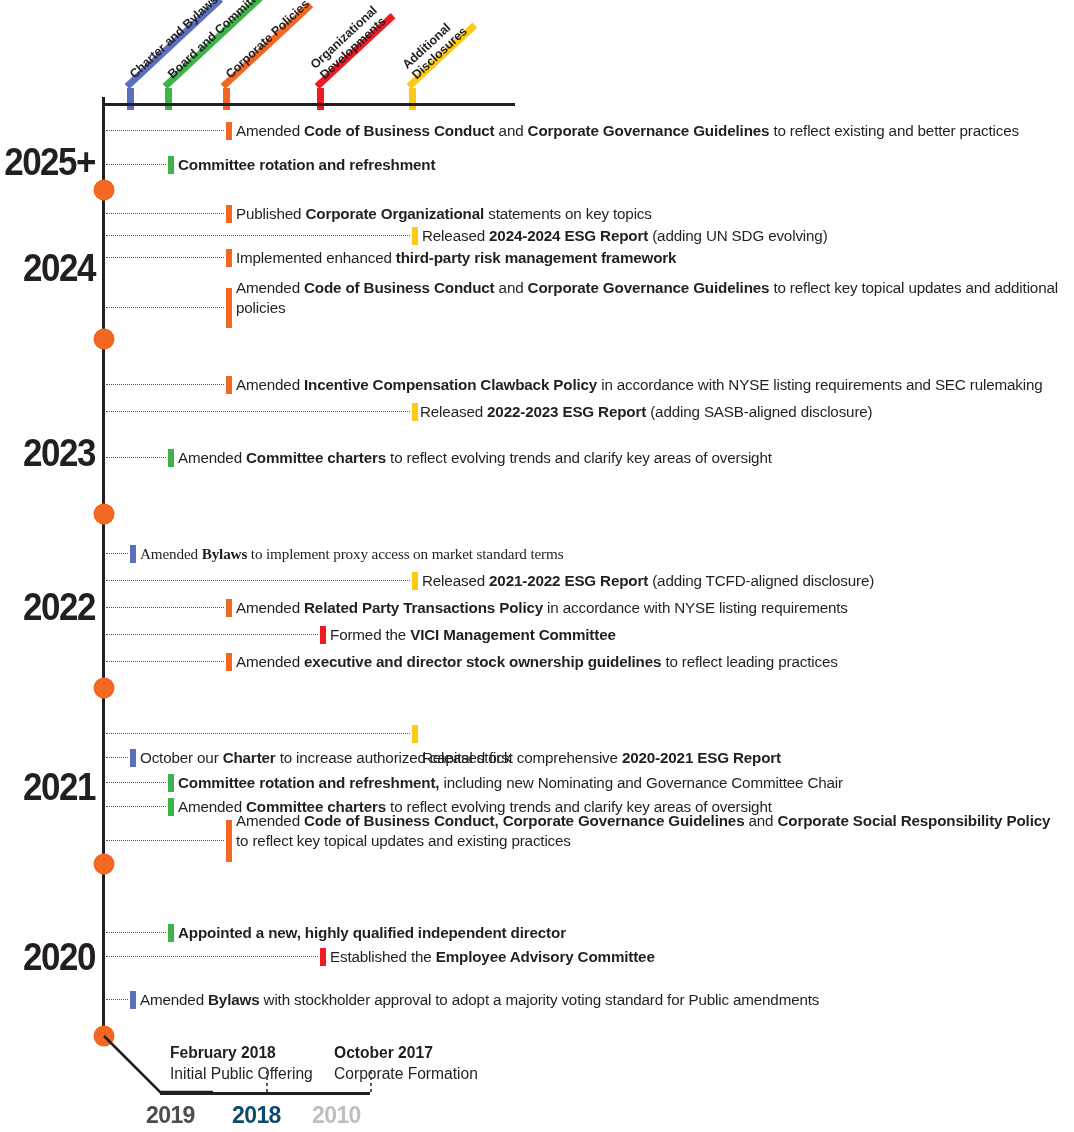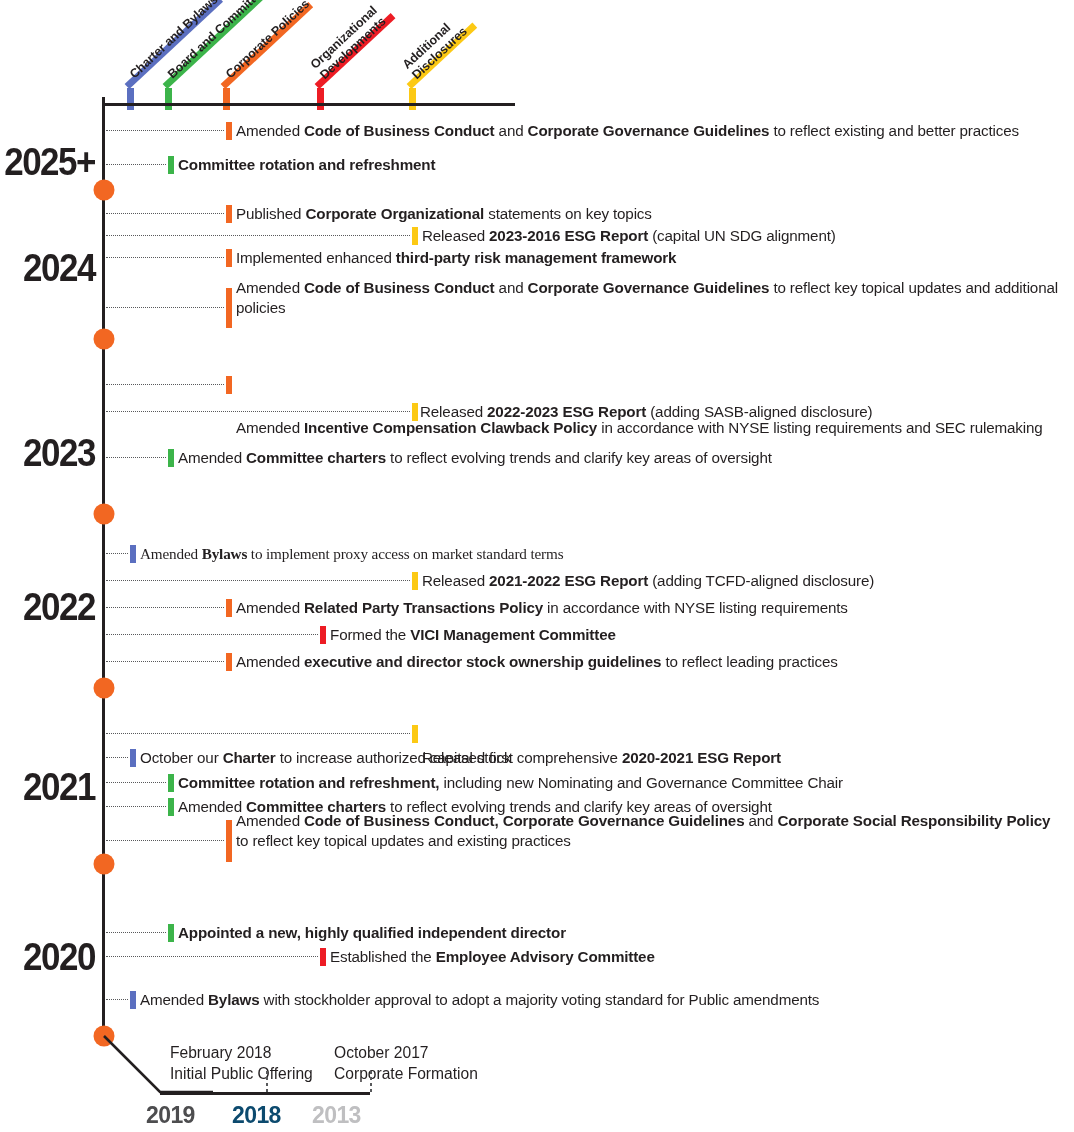--- a/index.html
+++ b/index.html
@@ -54,21 +54,21 @@
     white-space:nowrap;letter-spacing:-.15px;
   }
   .etext.wrap{white-space:normal;}
   .etext b{font-weight:700;}
 
   
   #pre-diag{position:absolute;left:103px;top:1035px;width:110px;height:62px;}
   #pre-base{position:absolute;left:160px;top:1092px;width:210px;height:2.6px;background:#231f20;}
   .pre-tick{position:absolute;width:1.6px;height:22px;
     background:repeating-linear-gradient(to bottom,#58595b 0 3px,transparent 3px 6px);}
-  .pre-title{position:absolute;font-size:15.6px;font-weight:400;color:#231f20;white-space:nowrap;}
+  .pre-title{position:absolute;font-size:15.6px;font-weight:700;color:#231f20;white-space:nowrap;}
   .pre-sub{position:absolute;font-size:15.6px;font-weight:400;color:#231f20;white-space:nowrap;}
   .pre-year{position:absolute;font-size:23px;font-weight:700;letter-spacing:-.6px;white-space:nowrap;}
 </style>
 </head>
 <body>
 
 <div class="stage">
 
   <div id="legend">
       <div class="legend-item" style="left: 127px;">
@@ -120,38 +120,38 @@
       <div class="year-label" style="top: 249px; left: -55px; right: auto; width: 150px;">2024</div>
       <div class="node-dot" style="top: 339px; background: rgb(242, 103, 34);"></div>
       <div class="event" style="top: 214px;">
         <div class="leader" style="left: 105.5px; width: 118.5px; border-top-color: rgb(88, 89, 91);"></div>
         <div class="marker" style="left: 226px; height: 18px; background: rgb(242, 103, 34); top: 0px;"></div>
         <div class="etext" style="left: 236px; top: -10px;"><span>Published </span><b>Corporate Organizational</b><span> statements on key topics</span></div>
       </div>
       <div class="event" style="top: 236px;">
         <div class="leader" style="left: 105.5px; width: 304.5px; border-top-color: rgb(88, 89, 91);"></div>
         <div class="marker" style="left: 412px; height: 18px; background: rgb(252, 201, 20); top: 0px;"></div>
-        <div class="etext" style="left: 422px; top: -10px;"><span>Released </span><b>2023-2016 ESG Report</b><span> (capital UN SDG alignment)</span></div>
+        <div class="etext" style="left: 422px; top: -10px;"><span>Released </span><b>2024-2024 ESG Report</b><span> (adding UN SDG evolving)</span></div>
       </div>
       <div class="event" style="top: 258px;">
         <div class="leader" style="left: 105.5px; width: 118.5px; border-top-color: rgb(88, 89, 91);"></div>
         <div class="marker" style="left: 226px; height: 18px; background: rgb(242, 103, 34); top: 0px;"></div>
         <div class="etext" style="left: 236px; top: -10px;"><span>Implemented enhanced </span><b>third-party risk management framework</b></div>
       </div>
       <div class="event" style="top: 308px;">
         <div class="leader" style="left: 105.5px; width: 118.5px; border-top-color: rgb(88, 89, 91);"></div>
         <div class="marker" style="left: 226px; height: 40px; background: rgb(242, 103, 34); top: 0px;"></div>
         <div class="etext wrap" style="left: 236px; top: -30px; width: 830px;"><span>Amended </span><b>Code of Business Conduct</b><span> and </span><b>Corporate Governance Guidelines</b><span> to reflect key topical updates and additional policies</span></div>
       </div>
       <div class="year-label" style="top: 434px; left: -55px; right: auto; width: 150px;">2023</div>
       <div class="node-dot" style="top: 514px; background: rgb(242, 103, 34);"></div>
       <div class="event" style="top: 385px;">
         <div class="leader" style="left: 105.5px; width: 118.5px; border-top-color: rgb(88, 89, 91);"></div>
         <div class="marker" style="left: 226px; height: 18px; background: rgb(242, 103, 34); top: 0px;"></div>
-        <div class="etext" style="left: 236px; top: -10px; margin-top: 43px;"><span>Amended </span><b>Incentive Compensation Clawback Policy</b><span> in accordance with NYSE listing requirements and SEC rulemaking</span></div>
+        <div class="etext" style="left: 236px; top: -10px;"><span>Amended </span><b>Incentive Compensation Clawback Policy</b><span> in accordance with NYSE listing requirements and SEC rulemaking</span></div>
       </div>
       <div class="event" style="top: 412px;">
         <div class="leader" style="left: 105.5px; width: 304.5px; border-top-color: rgb(88, 89, 91);"></div>
         <div class="marker" style="left: 412px; height: 18px; background: rgb(252, 201, 20); top: 0px;"></div>
         <div class="etext" style="left: 420px; top: -10px;"><span>Released </span><b>2022-2023 ESG Report</b><span> (adding SASB-aligned disclosure)</span></div>
       </div>
       <div class="event" style="top: 458px;">
         <div class="leader" style="left: 105.5px; width: 60.5px; border-top-color: rgb(88, 89, 91);"></div>
         <div class="marker" style="left: 168px; height: 18px; background: rgb(60, 180, 74); top: 0px;"></div>
         <div class="etext" style="left: 178px; top: -10px;"><span>Amended </span><b>Committee charters</b><span> to reflect evolving trends and clarify key areas of oversight</span></div>
@@ -235,16 +235,16 @@
   <div id="pre-base"></div>
   <div id="pre-layer">
       <div class="pre-title" style="left: 170px; top: 1044px;">February 2018</div>
       <div class="pre-sub" style="left: 170px; top: 1065px;">Initial Public Offering</div>
       <div class="pre-tick" style="left: 266px; top: 1071px;"></div>
       <div class="pre-title" style="left: 334px; top: 1044px;">October 2017</div>
       <div class="pre-sub" style="left: 334px; top: 1065px;">Corporate Formation</div>
       <div class="pre-tick" style="left: 370px; top: 1071px;"></div>
       <div class="pre-year" style="left: 146px; top: 1102px; color: rgb(77, 77, 79);">2019</div>
       <div class="pre-year" style="left: 232px; top: 1102px; color: #0c4a6e;">2018</div>
-      <div class="pre-year" style="left: 312px; top: 1102px; color: rgb(191, 191, 193);">2013</div>
+      <div class="pre-year" style="left: 312px; top: 1102px; color: rgb(191, 191, 193);">2010</div>
     </div>
 
 </div>
 
 </body></html>

